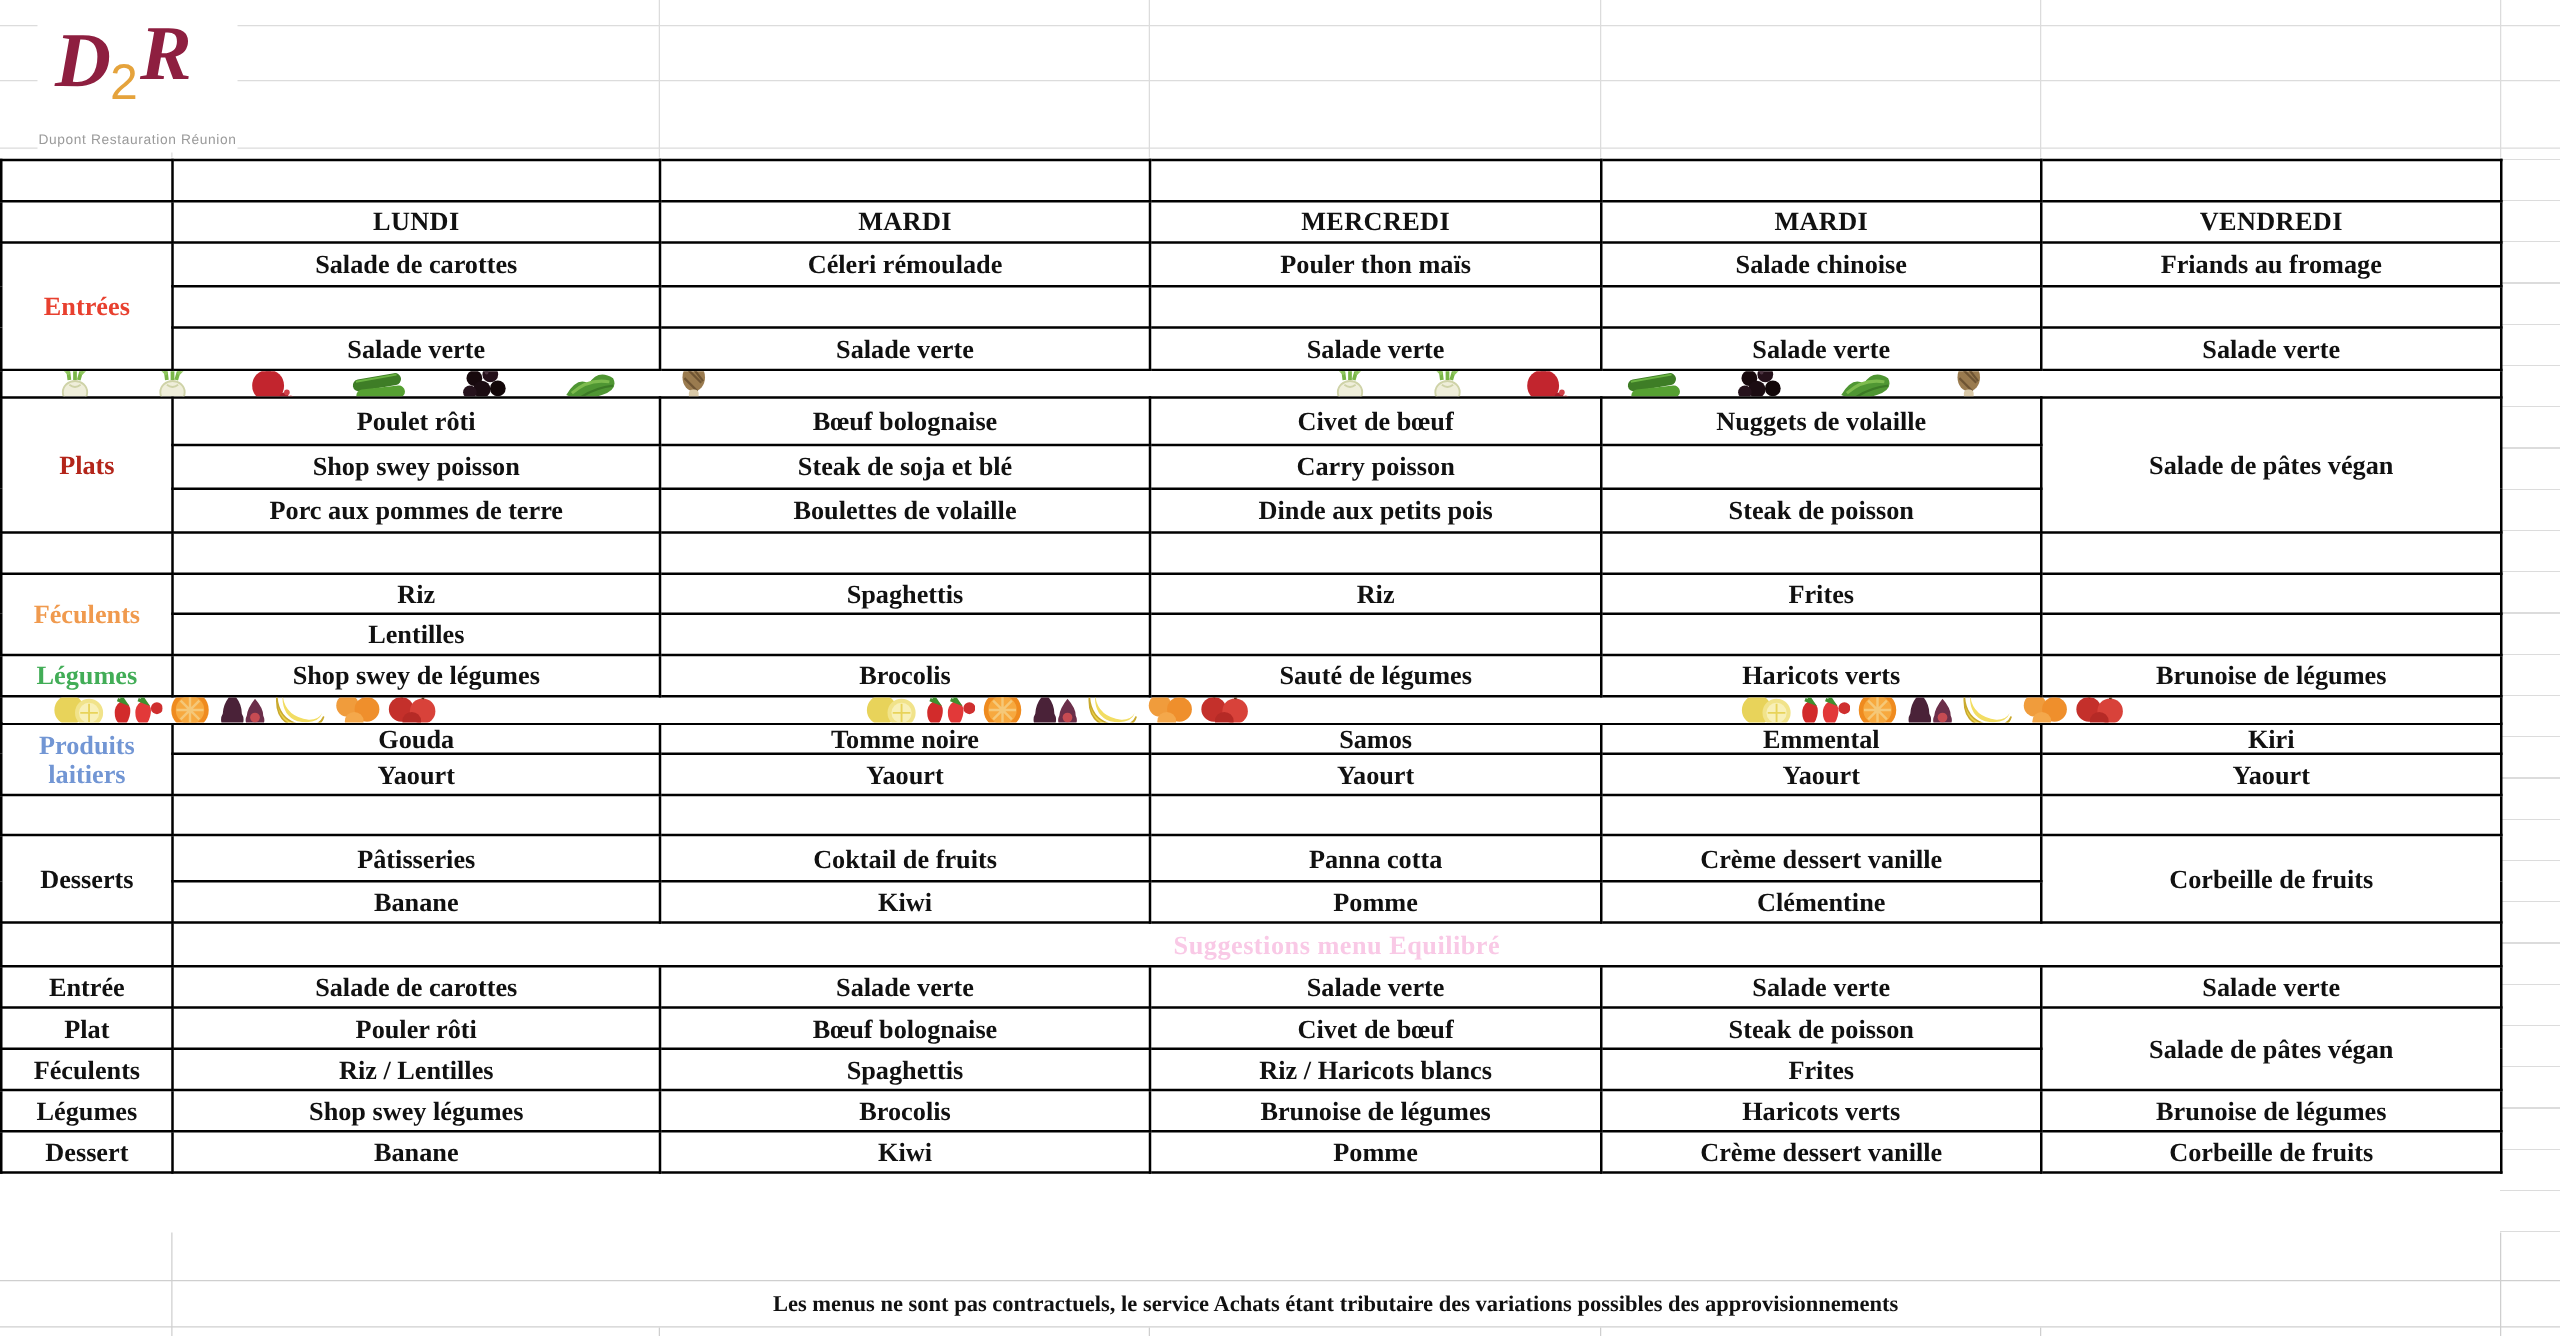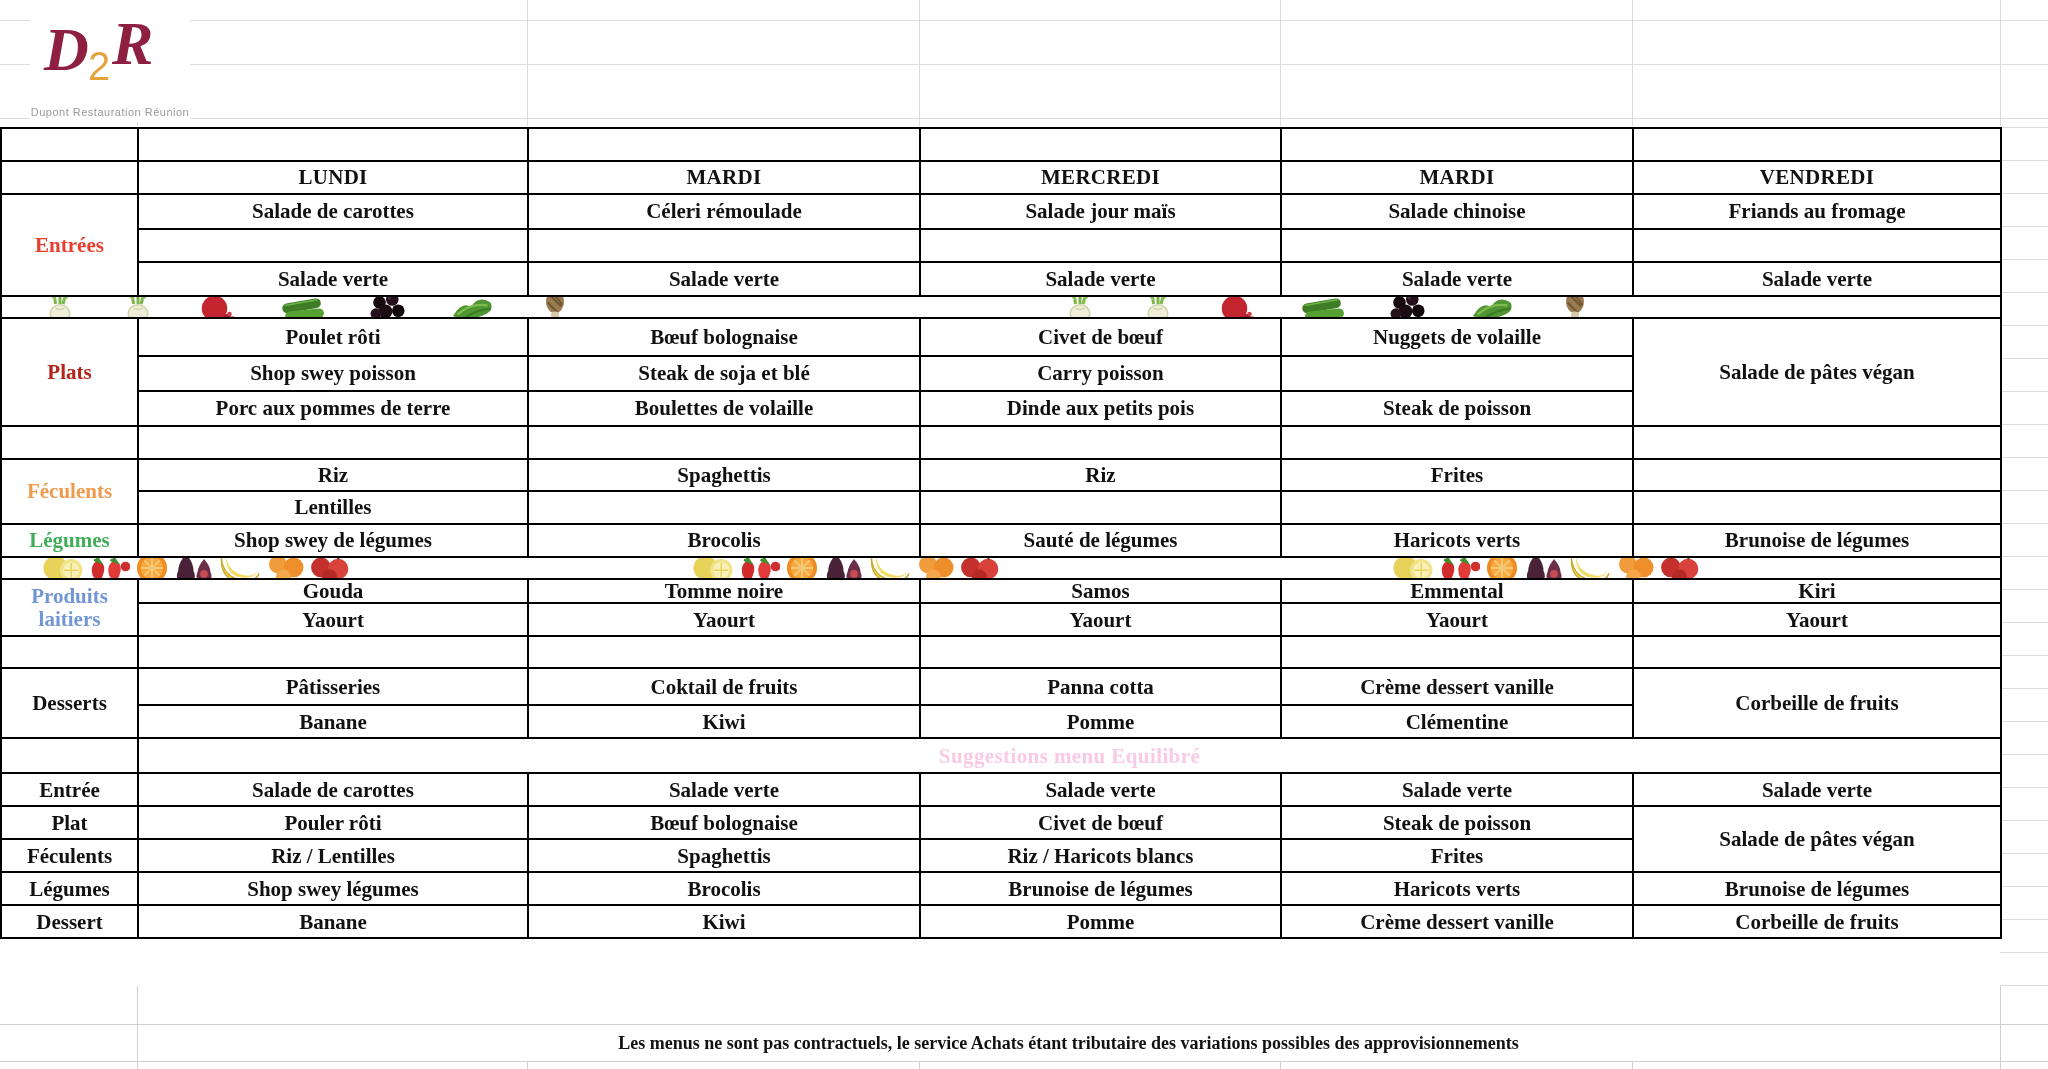--- a/index.html
+++ b/index.html
@@ -111,21 +111,21 @@
       <td class="day b3">MARDI</td>
       <td class="day b3">MERCREDI</td>
       <td class="day b3">MARDI</td>
       <td class="day b3 r3">VENDREDI</td>
     </tr>
 
     <tr class="h35">
       <td class="lbl lbl-entrees l3 b3" rowspan="3">Entrées</td>
       <td>Salade de carottes</td>
       <td>Céleri rémoulade</td>
-      <td>Salade jour maïs</td>
+      <td>Pouler thon maïs</td>
       <td>Salade chinoise</td>
       <td class="r3">Friands au fromage</td>
     </tr>
     <tr class="h33">
       <td></td>
       <td></td>
       <td></td>
       <td></td>
       <td class="r3"></td>
     </tr>

